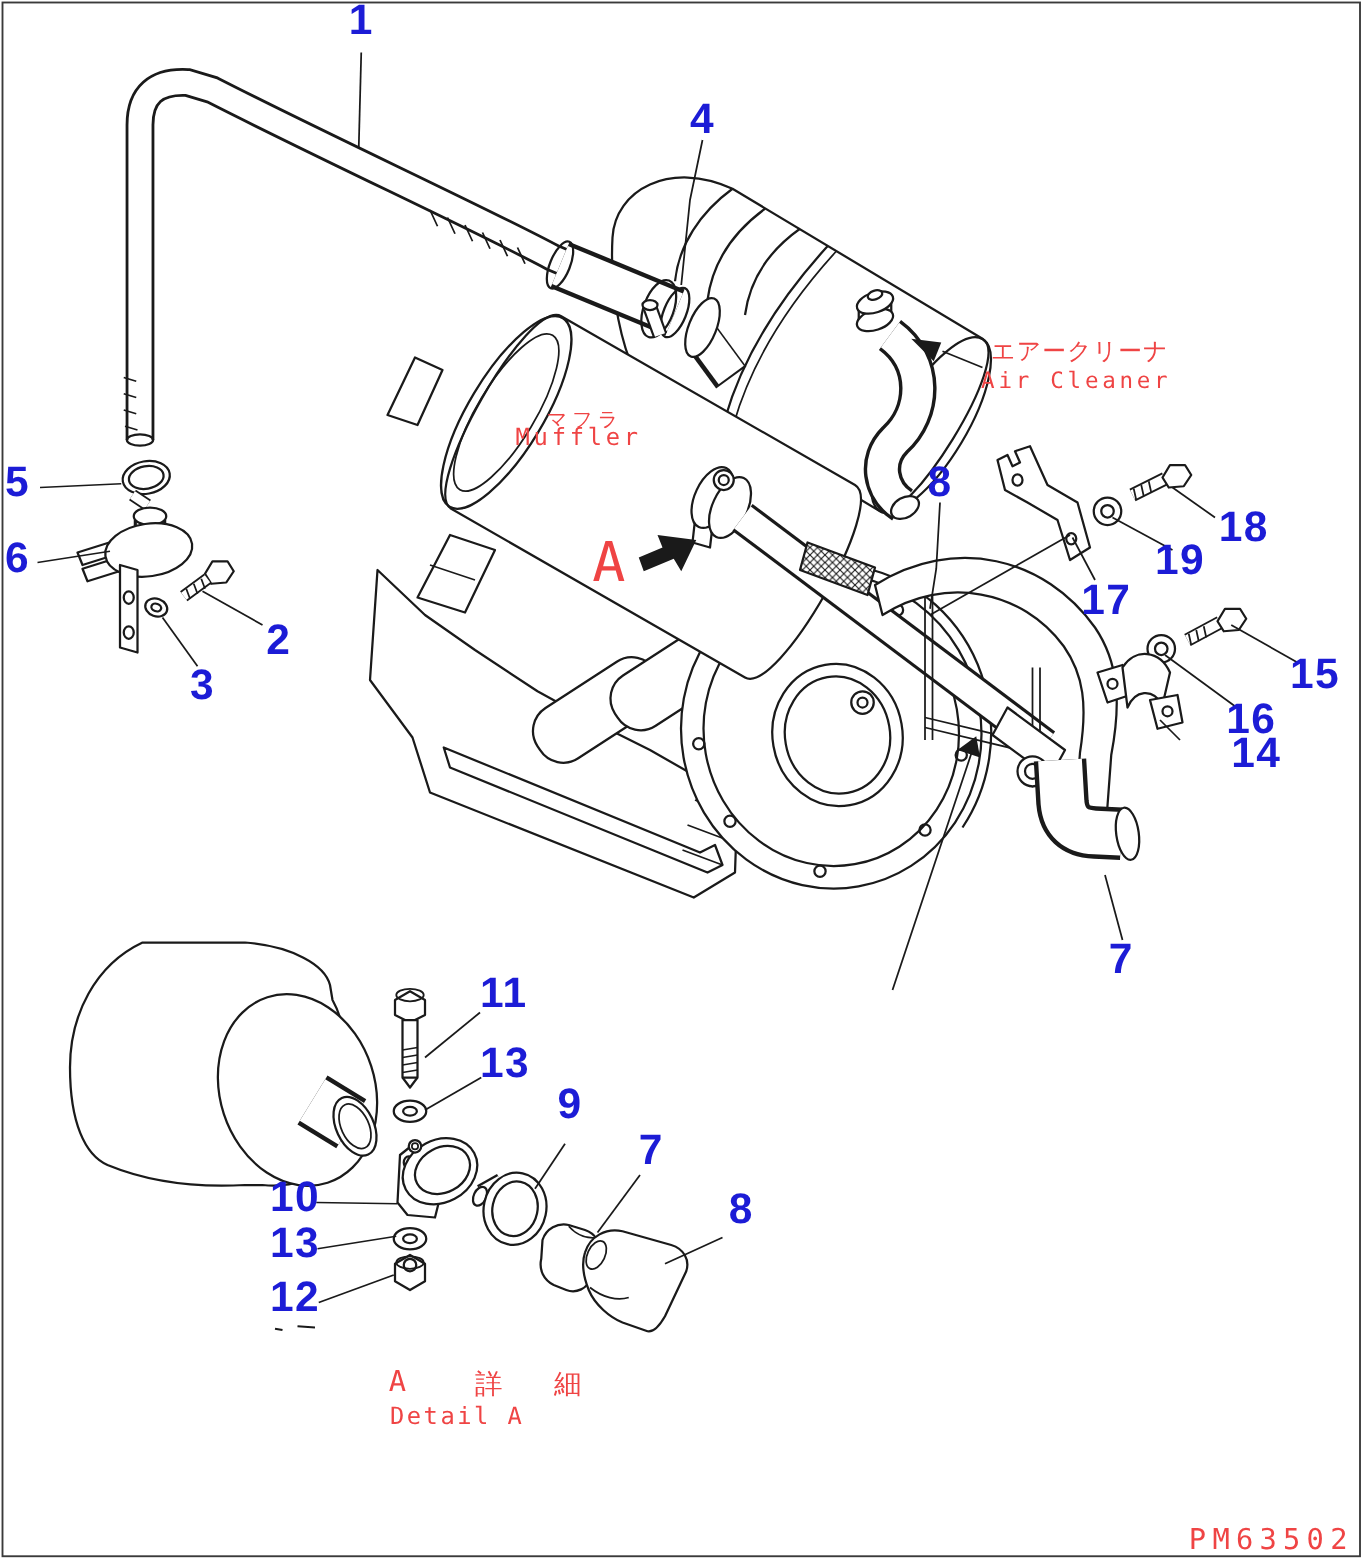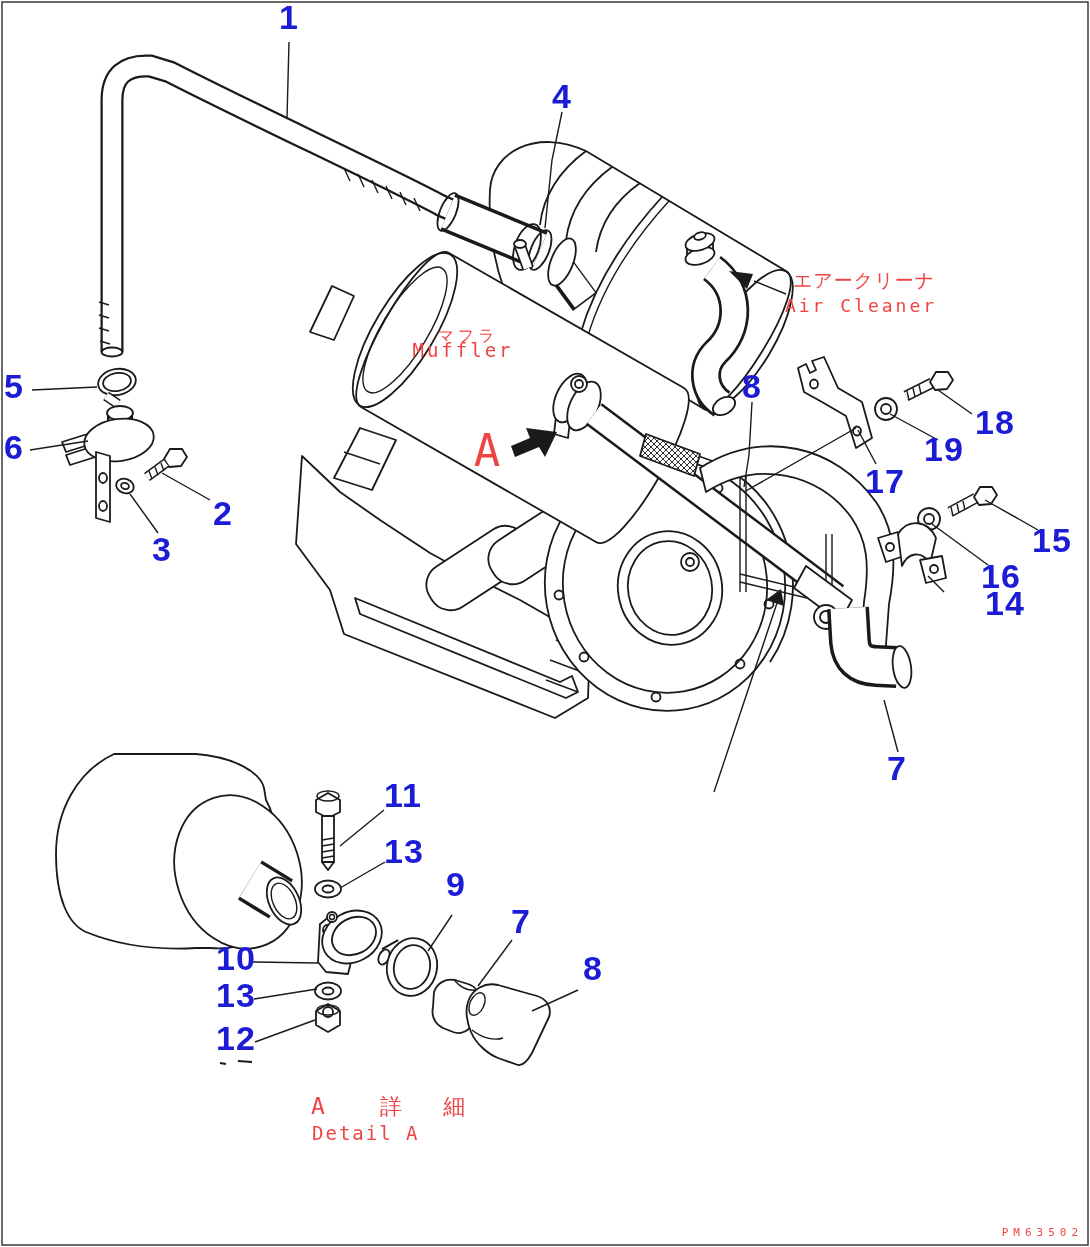--- a/index.html
+++ b/index.html
@@ -20,21 +20,21 @@
   .lbl-jp-muffler{left:468px;top:336px;font-size:16px;letter-spacing:4px;}
   .lbl-en-muffler{left:463px;top:350px;font-size:19px;letter-spacing:3px;}
   .lbl-jp-ac{left:864px;top:281px;font-size:19px;letter-spacing:1px;}
   .lbl-en-ac{left:861px;top:305px;font-size:18px;letter-spacing:3px;}
   .lbl-ref-jp{left:495px;top:800px;font-size:20px;letter-spacing:1px;}
   .lbl-ref-en{left:495px;top:828px;font-size:17px;letter-spacing:1.5px;}
   .lbl-detail-marker{left:318px;top:1106px;font-size:23px;transform:translate(-50%,-50%);}
   .lbl-detail-jp{left:352px;top:1092px;font-size:22px;letter-spacing:14px;margin-left:28px;}
   .lbl-detail-en{left:312px;top:1122px;font-size:19px;letter-spacing:2px;}
   .lbl-section-a{left:487px;top:450px;font-size:44px;transform:translate(-50%,-50%);}
-  .lbl-code{left:1083px;top:1232px;font-size:11px;letter-spacing:5px;transform:translate(-100%,-50%);}
+  .lbl-code{left:1083px;top:1232px;font-size:23px;letter-spacing:5px;transform:translate(-100%,-50%);}
 </style>
 </head>
 <body>
 
 <div id="stage">
 
 <svg id="art" width="1090" height="1247" viewBox="0 0 1090 1247" xmlns="http://www.w3.org/2000/svg">
   <defs>
     <pattern id="xh" width="6" height="6" patternUnits="userSpaceOnUse">
       <path d="M0,0 L6,6 M6,0 L0,6" stroke="#1a1a1a" stroke-width="0.9" fill="none"></path>

